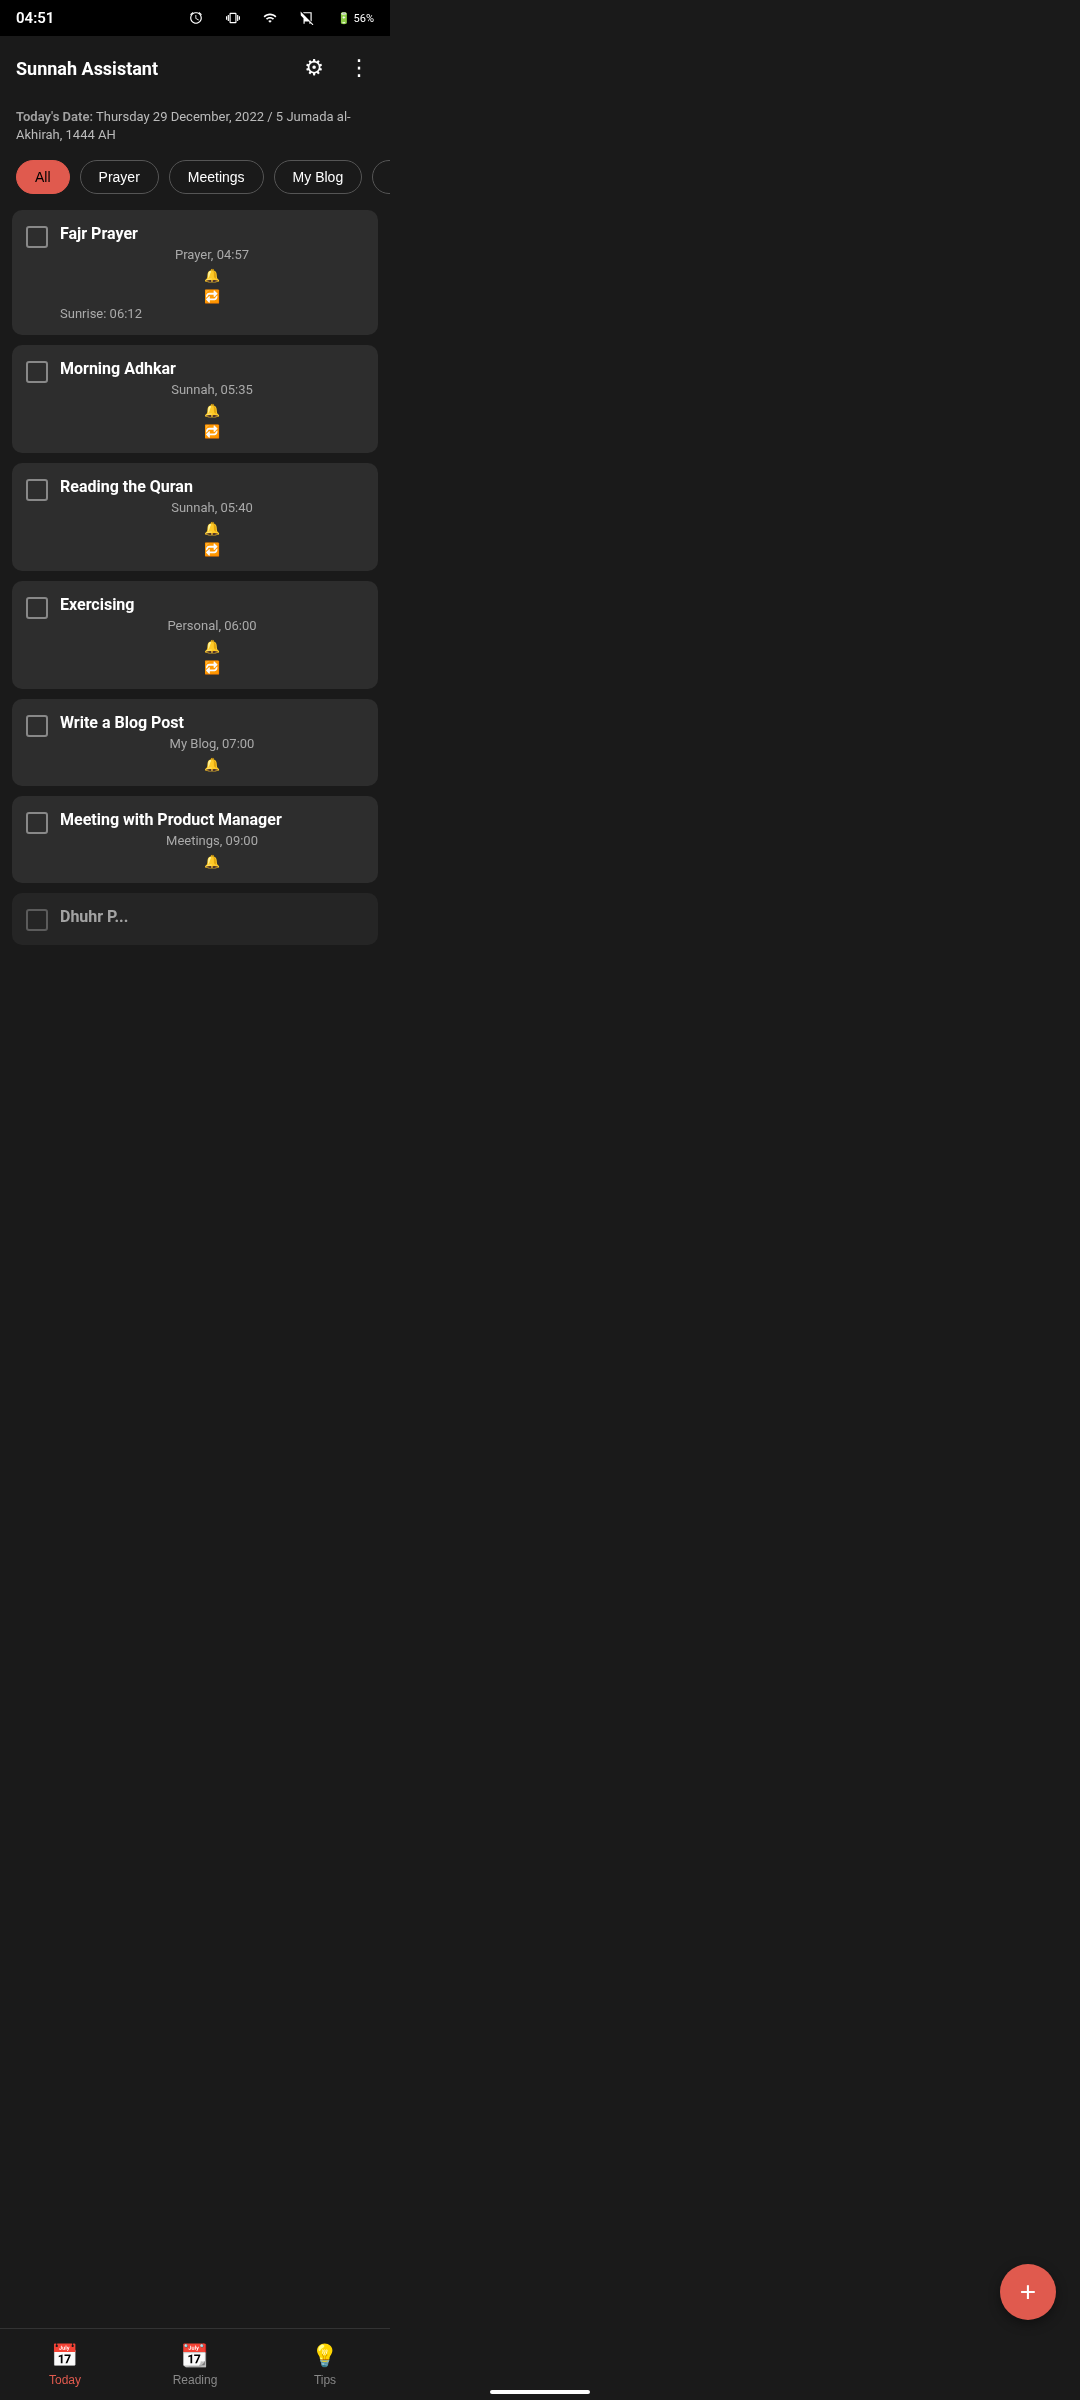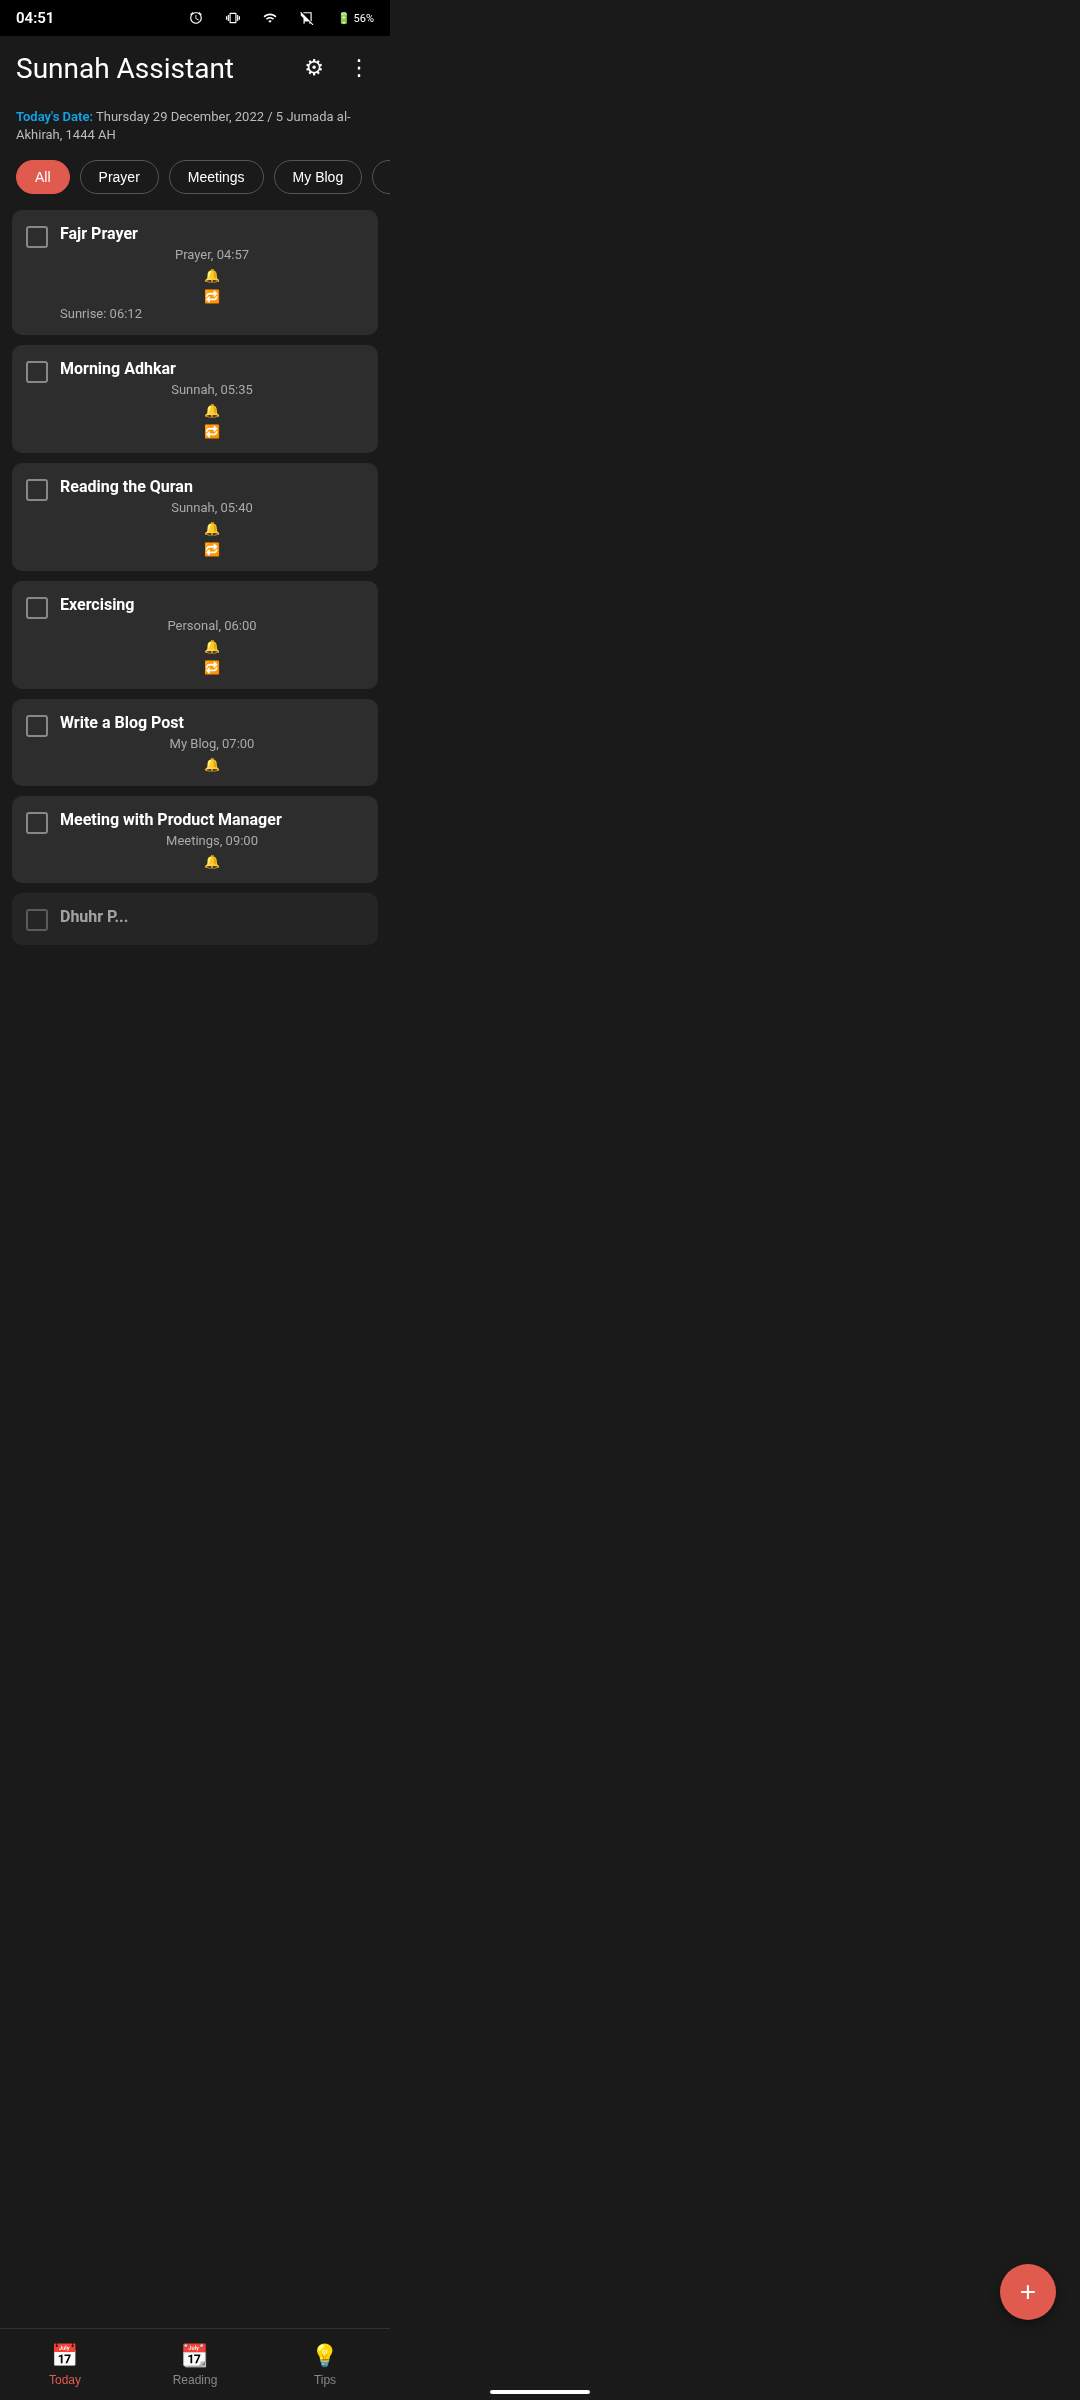--- a/index.html
+++ b/index.html
@@ -44,22 +44,22 @@
     .app-bar {
       background: #1a1a1a;
       display: flex;
       justify-content: space-between;
       align-items: center;
       padding: 12px 16px;
       height: 64px;
     }
 
     .app-title {
-      font-size: 28px;
-      font-weight: 400;
+      font-size: 18px;
+      font-weight: 700;
       color: #fff;
       text-align: right;
     }
 
     .app-bar-actions {
       display: flex;
       align-items: center;
       gap: 16px;
     }
 
@@ -78,21 +78,21 @@
     
     .date-section {
       padding: 8px 16px 12px 16px;
       font-size: 13px;
       color: #bbb;
       line-height: 1.4;
     }
 
     .date-label {
       font-weight: 600;
-      color: #0ea5e9;
+      color: #a3a3a3;
     }
 
     
     .chips-container {
       display: flex;
       gap: 10px;
       padding: 4px 16px 16px 16px;
       overflow-x: auto;
       scrollbar-width: none;
     }
@@ -110,21 +110,21 @@
       white-space: nowrap;
       border: 1.5px solid #555;
       background: transparent;
       color: #fff;
       font-weight: 400;
     }
 
     .chip.active {
       background: #e05a4e;
       border-color: #e05a4e;
-      color: #ffffff;
+      color: #000000;
       font-weight: 500;
     }
 
     
     .task-list {
       padding: 0 12px;
       display: flex;
       flex-direction: column;
       gap: 10px;
     }

